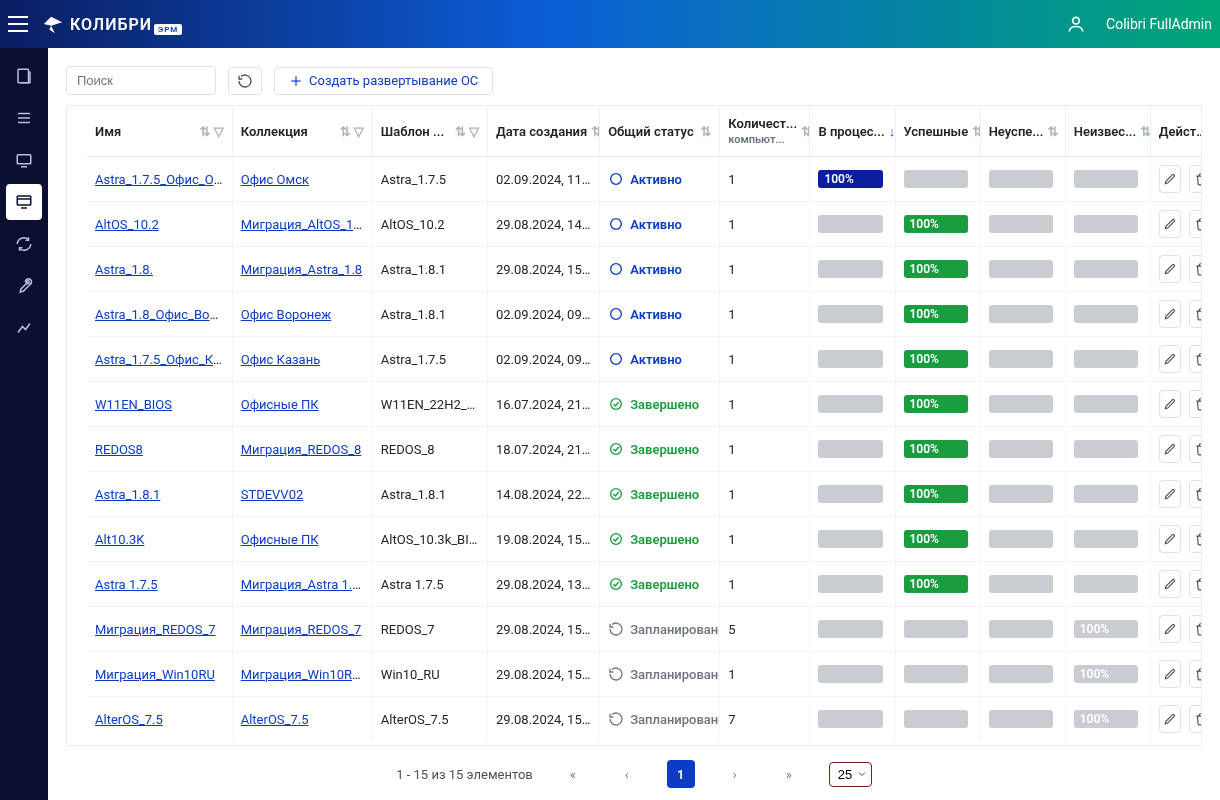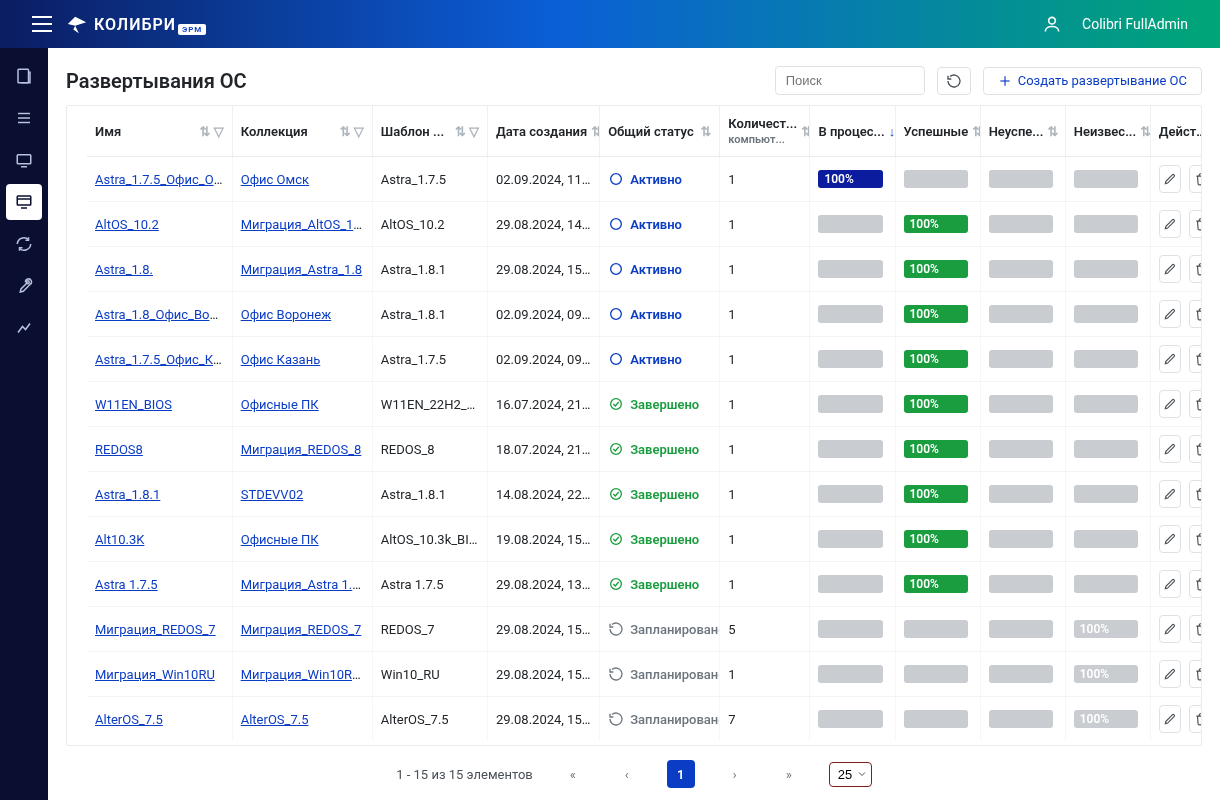--- a/index.html
+++ b/index.html
@@ -1,19 +1,19 @@
 <!DOCTYPE html>
 <html><head>
 <meta charset="utf-8">
 <style>
   * { box-sizing: border-box; margin: 0; padding: 0; }
   body { font-family: -apple-system, "Segoe UI", Roboto, Arial, sans-serif; font-size: 13px; background: #fff; color: #212529; }
   .app { display: flex; flex-direction: column; height: 800px; width: 1220px; overflow: hidden; }
   
-  .topbar { height: 48px; background: linear-gradient(90deg, #0b1d62 0%, #0b5ed7 45%, #00a676 100%); display: flex; align-items: center; padding: 0 32px; color: #fff; }
+  .topbar { height: 48px; background: linear-gradient(90deg, #0b1d62 0%, #0b5ed7 45%, #00a676 100%); display: flex; align-items: center; padding: 0 8px; color: #fff; }
   .hamburger { width: 20px; height: 16px; display:flex; flex-direction:column; justify-content:space-between; cursor:pointer; }
   .hamburger span{display:block;height:2px;background:#fff;}
   .logo { margin-left: 14px; display:flex; align-items:center; font-weight:600; font-size:16px; letter-spacing:1px; }
   .logo svg { margin-right:6px; }
   .logo .sub { font-size:8px; background:#fff; color:#0b3cc4; padding:1px 4px; border-radius:2px; margin-left:2px; align-self:flex-end;}
   .topbar .spacer { flex:1; }
   .user { display:flex; align-items:center; gap:20px; font-size:14px; }
   
   .main { flex:1; display:flex; overflow:hidden; }
   .sidebar { width:48px; background:#0a0e30; display:flex; flex-direction:column; align-items:center; padding-top:10px; gap:6px; }
@@ -134,21 +134,20 @@
         </div>
       <div class="sidebar-item">
           <svg viewBox="0 0 24 24" fill="none" stroke="currentColor" stroke-width="2">
             <path d="M4 18 L10 10 L14 14 L20 6"></path>
           </svg>
         </div>
     </div>
 
     <div class="content">
       <div class="pagehead">
-        <h1>Развертывания ОС</h1>
         <input class="search" placeholder="Поиск" style="">
         <div class="iconbtn">
           <svg width="16" height="16" viewBox="0 0 24 24" fill="none" stroke="#495057" stroke-width="2">
               <path d="M3 12a9 9 0 1 0 3-6.7"></path>
               <path d="M3 4v5h5"></path>
             </svg>
         </div>
         <div class="createbtn">
           <svg width="14" height="14" viewBox="0 0 24 24" fill="none" stroke="#0b3cc4" stroke-width="2">
               <line x1="12" y1="4" x2="12" y2="20"></line>

